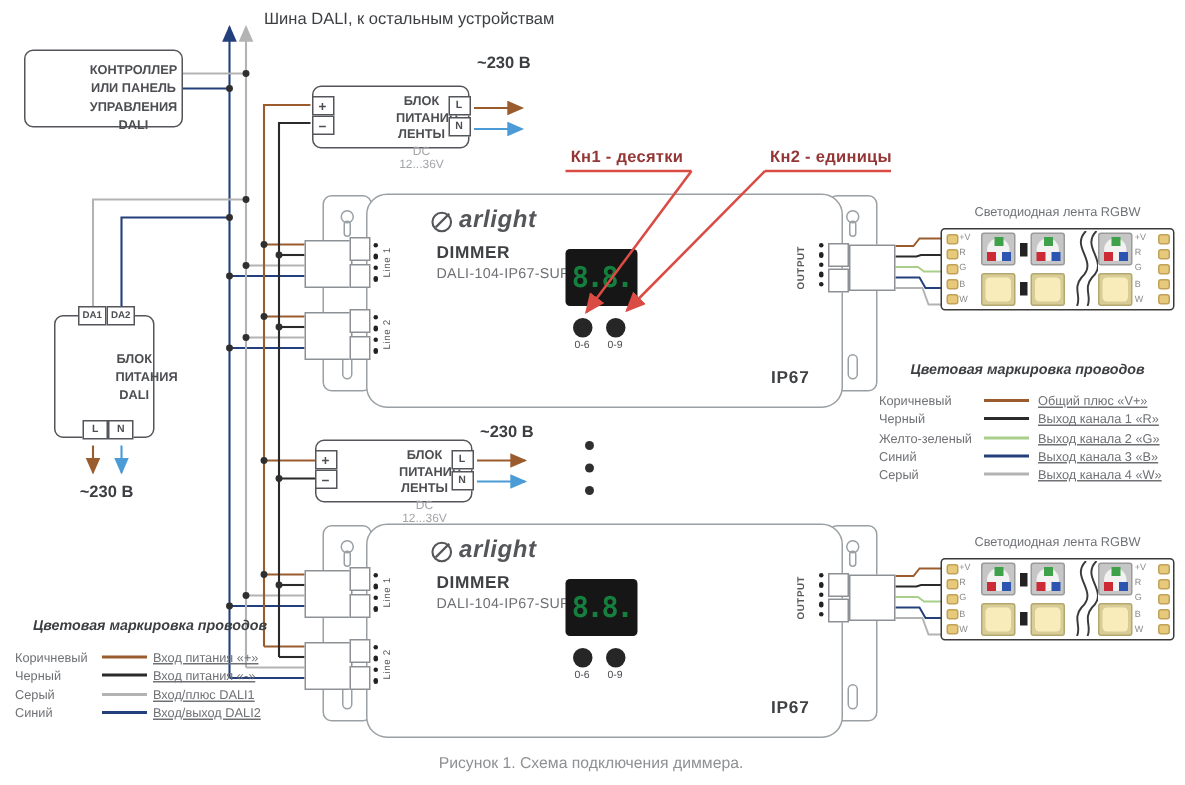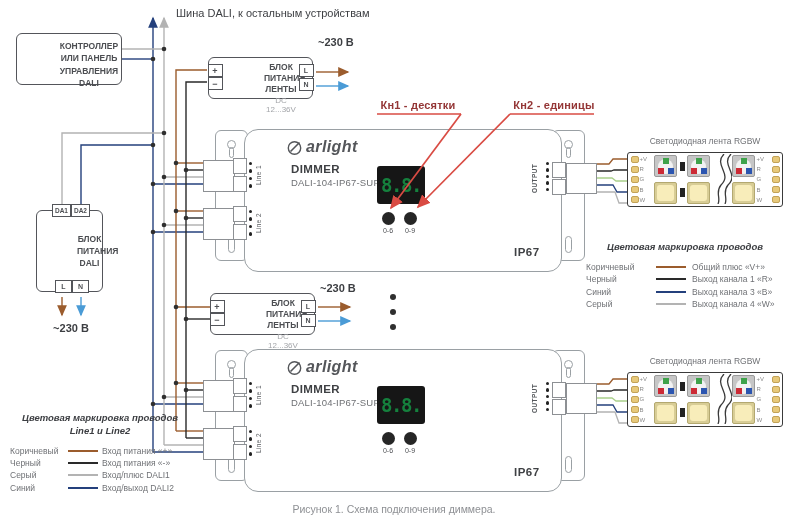--- a/index.html
+++ b/index.html
@@ -78,21 +78,21 @@
   
   .legend{position:absolute;z-index:5;}
   .lg-title{font-weight:bold;font-size:9.5px;color:#3c3e42;text-align:center;line-height:1.35;font-style:italic;}
   .lg-rows{margin-top:7px;}
   .lg-row{display:flex;align-items:center;height:12.3px;font-size:8.5px;color:#6f7175;}
   .lg-name{width:70px;}
   .legend.small .lg-name{width:58px;}
   .lg-sw{width:36px;display:flex;align-items:center;}
   .legend.small .lg-sw{width:34px;}
   .lg-sw span{display:block;width:30px;height:2px;}
-  .lg-desc{flex:1;}
+  .lg-desc{flex:1;text-decoration:underline;}
 
   .caption{position:absolute;left:0;right:0;top:503px;text-align:center;font-size:10.5px;color:#8e9094;z-index:5;}
 </style>
 </head>
 <body>
 
 <div id="canvas">
 
   <svg class="layer" width="790" height="523">
     <defs>
@@ -538,40 +538,46 @@
         <span class="lg-desc">Общий плюс «V+»</span>
       </div>
       <div class="lg-row">
         <span class="lg-name">Черный</span>
         <span class="lg-sw">
             <span style="background: rgb(42, 42, 42);"></span>
           </span>
         <span class="lg-desc">Выход канала 1 «R»</span>
       </div>
       <div class="lg-row">
+        <span class="lg-name">Желто-зеленый</span>
+        <span class="lg-sw">
+            <span style="background: rgb(169, 207, 138);"></span>
+          </span>
+        <span class="lg-desc">Выход канала 2 «G»</span>
+      </div>
+      <div class="lg-row">
         <span class="lg-name">Синий</span>
         <span class="lg-sw">
             <span style="background: rgb(36, 64, 124);"></span>
           </span>
         <span class="lg-desc">Выход канала 3 «B»</span>
       </div>
       <div class="lg-row">
         <span class="lg-name">Серый</span>
         <span class="lg-sw">
             <span style="background: rgb(179, 179, 179);"></span>
           </span>
         <span class="lg-desc">Выход канала 4 «W»</span>
       </div>
     </div>
   </div>
 
   <div class="legend small" style="left:10px;top:412px;width:180px;">
     <div class="lg-title">
       <div>Цветовая маркировка проводов</div>
-      <div>Line1 и Line2</div>
     </div>
     <div class="lg-rows">
       <div class="lg-row">
         <span class="lg-name">Коричневый</span>
         <span class="lg-sw">
             <span style="background: rgb(155, 92, 45);"></span>
           </span>
         <span class="lg-desc">Вход питания «+»</span>
       </div>
       <div class="lg-row">

